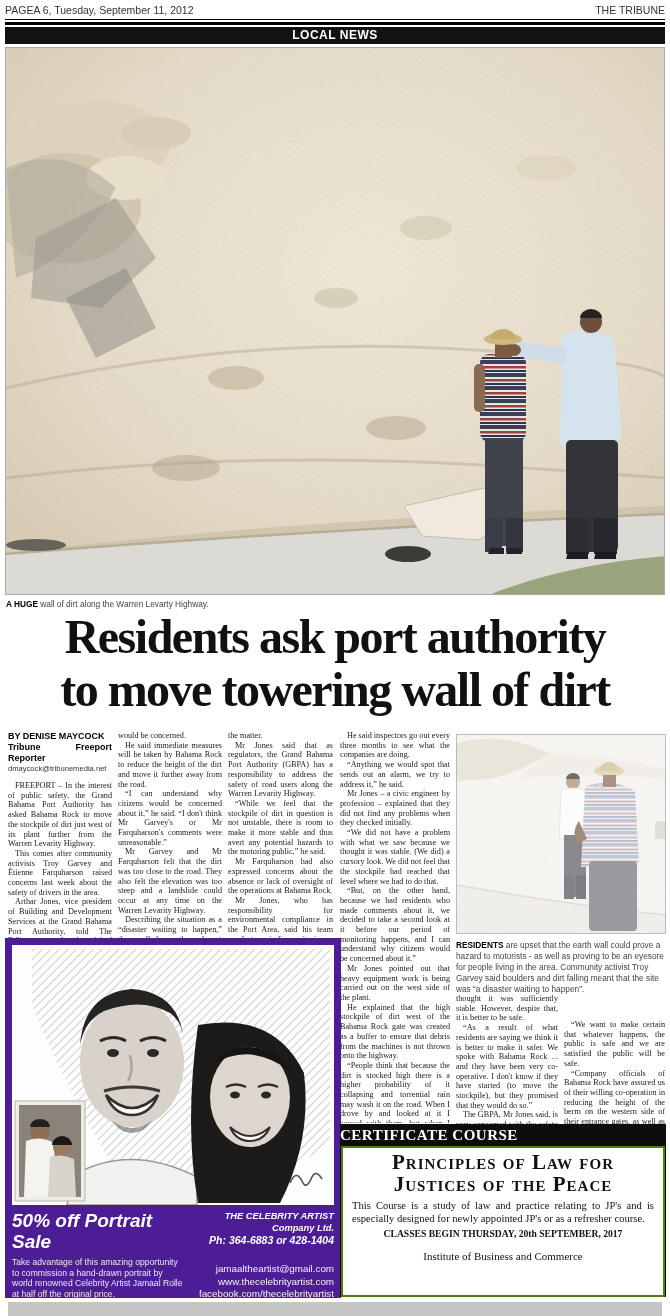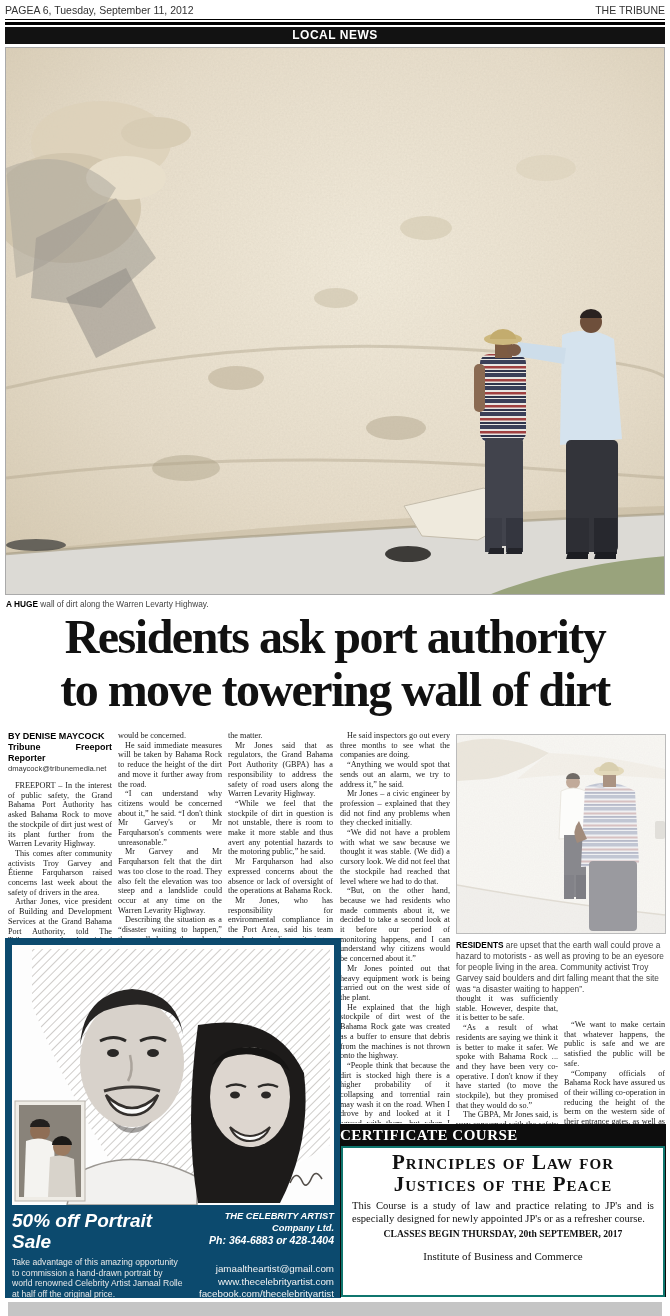--- a/index.html
+++ b/index.html
@@ -31,38 +31,38 @@
   .col{position:absolute;top:731px;font-size:8.2px;line-height:9.7px;text-align:justify;overflow:hidden;}
   .c1{left:8px;width:104px;height:208px;}
   .c2{left:118px;width:104px;height:208px;}
   .c3{left:228px;width:105px;height:208px;}
   .c4{left:340px;width:110px;height:392px;}
   .c5{top:994px;left:456px;width:102px;height:142px;}
   .c6{top:1020px;left:564px;width:101px;height:142px;}
   .p{margin:0;text-indent:7px;}
   .p.cont{text-indent:0;}
   
-  .ad-portrait{position:absolute;top:938px;left:5px;width:336px;height:360px;background:#0c4a6e;
+  .ad-portrait{position:absolute;top:938px;left:5px;width:336px;height:360px;background:#4c1d95;
         box-sizing:border-box;padding:7px;color:#fff;}
   .drawing{width:322px;height:260px;background:#fcfcfc;overflow:hidden;}
   .ad-port-text{display:flex;margin-top:5px;}
   .apt-left{width:172px;}
   .apt-right{width:150px;text-align:right;font-family:"Liberation Sans",sans-serif;}
   .ap-title{font-family:"Liberation Sans",sans-serif;font-style:italic;font-weight:bold;font-size:19px;line-height:21px;color:#fff;}
   .ap-body{font-family:"Liberation Sans",sans-serif;font-size:8.6px;line-height:10.5px;margin-top:5px;color:#e8e8e8;}
   .ap-sale{font-family:"Liberation Sans",sans-serif;font-weight:bold;font-size:8.6px;margin-top:9px;color:#cfcfcf;}
   .ap-co{font-weight:bold;font-style:italic;font-size:9.3px;line-height:12px;}
   .ap-ph{font-weight:bold;font-style:italic;font-size:10.5px;line-height:13px;}
   .ap-links{font-size:9.8px;line-height:12.5px;margin-top:16px;color:#f2f2f2;}
   
   .ad-course{position:absolute;top:1124px;left:340px;width:326px;height:173px;display:flex;flex-direction:column;
         box-sizing:border-box;background:#0d0d0d;}
   .ac-banner{height:22px;background:#0d0d0d;color:#fff;font-weight:bold;font-size:15px;line-height:22px;
         font-family:"Liberation Serif",serif;letter-spacing:.5px;}
-  .ac-box{flex:1;background:#fff;border:2px solid #0f766e;margin:0 1px;box-sizing:border-box;padding:3px 9px 2px;color:#111;}
+  .ac-box{flex:1;background:#fff;border:2px solid #4d7c0f;margin:0 1px;box-sizing:border-box;padding:3px 9px 2px;color:#111;}
   .ac-title{text-align:center;font-variant:small-caps;font-weight:600;font-size:21px;line-height:22px;letter-spacing:1px;}
   .ac-body{font-size:10.6px;line-height:13px;text-align:justify;margin-top:4px;}
   .ac-classes{text-align:center;font-weight:bold;font-size:9.6px;margin-top:3px;}
   .ac-inst{text-align:center;font-size:11px;margin-top:11px;}
   .ac-tel{height:34px;background:#0d0d0d;color:#fff;text-align:center;font-weight:bold;font-size:22px;line-height:34px;
         font-family:"Liberation Serif",serif;}
   
   .bottom-strip{position:absolute;top:1302px;left:8px;width:654px;height:14px;background:#c5c5c5;}
 </style>
 </head>

